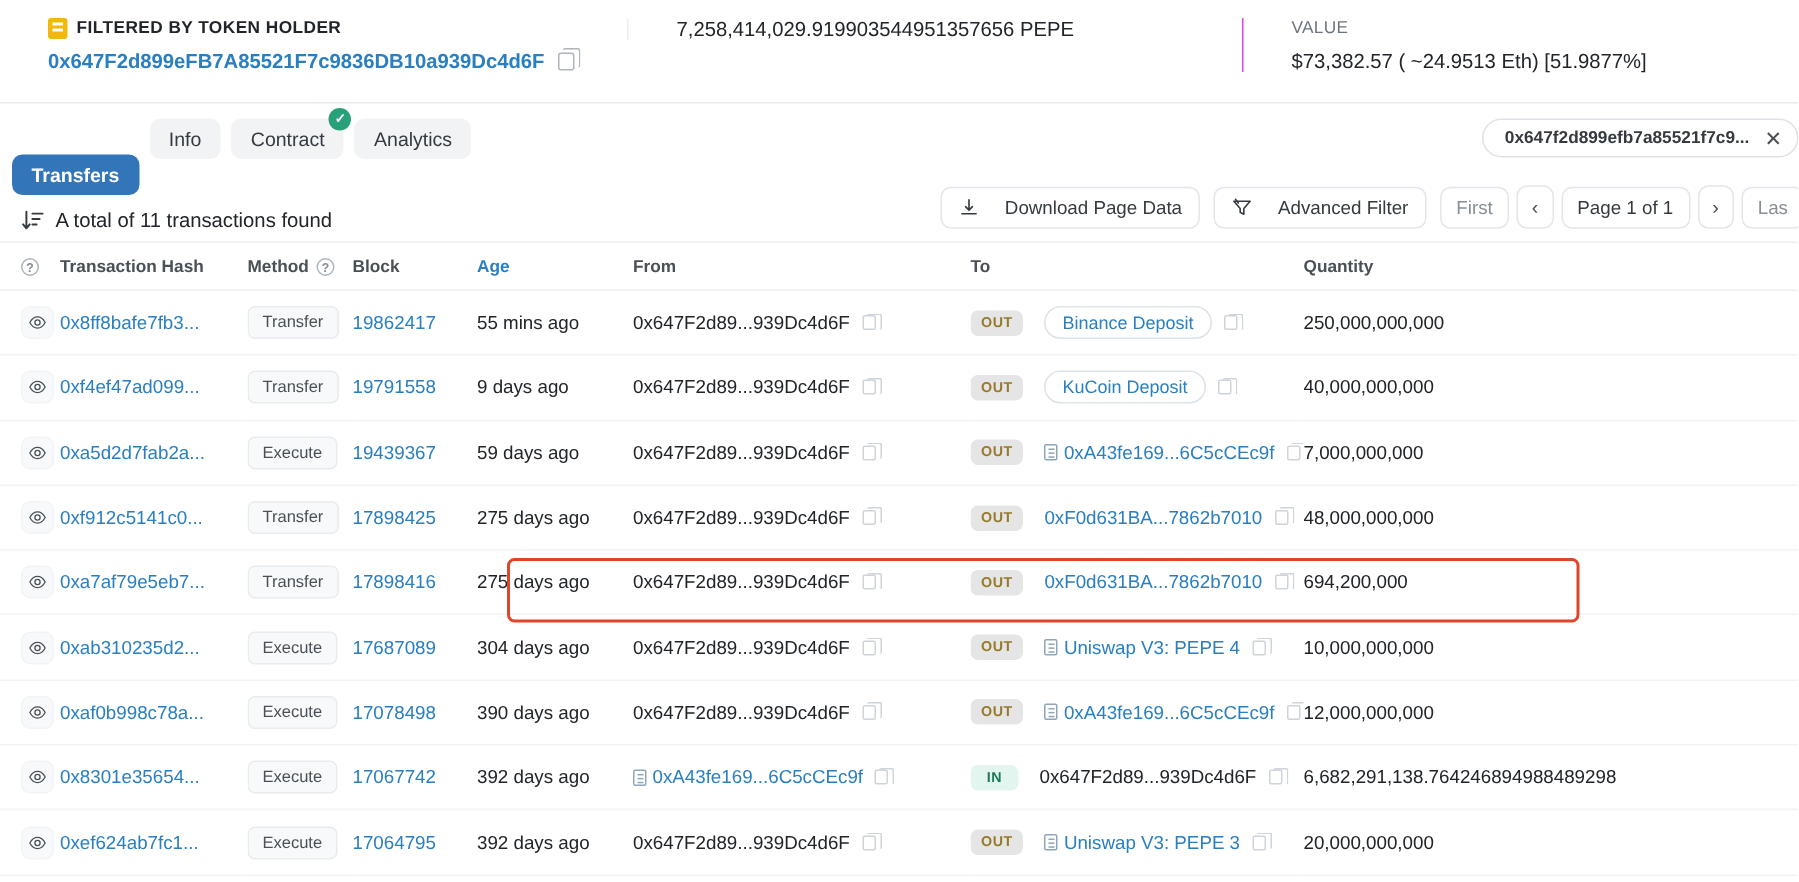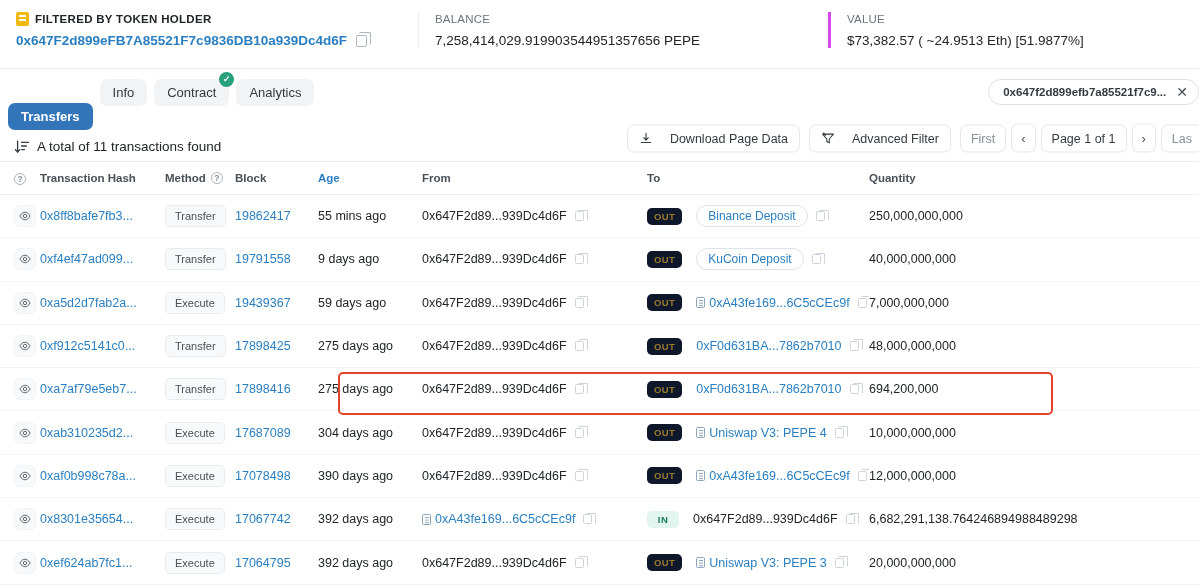--- a/index.html
+++ b/index.html
@@ -12,24 +12,24 @@
   }
 
   
   .summary-bar {
     display: flex;
     align-items: flex-start;
     height: 69px;
     border-bottom: 1px solid #e9ecef;
     padding-top: 12px;
   }
-  .summary-col { padding: 0 16px; }
+  .summary-col { padding: 0 32px; }
   .summary-col.c1 { width: 418px; }
   .summary-col.c2 { width: 410px; border-left: 1px solid #eceff2; }
-  .summary-col.c3 { flex: 1; border-left: 3px solid #d946ef; }
+  .summary-col.c3 { flex: 1; border-left: 1px solid #d946ef; }
 
   .sum-label {
     display: flex; align-items: center; gap: 6px;
     font-size: 11.5px;
     color: #6c757d;
     letter-spacing: .2px;
     margin-bottom: 7px;
     height: 14px;
   }
   .sum-label.strong { color: #212529; font-weight: bold; letter-spacing: .3px; }
@@ -280,21 +280,21 @@
   .dir-badge {
     display: inline-block;
     border-radius: 5px;
     padding: 3px 7px;
     font-size: 9.5px;
     font-weight: bold;
     letter-spacing: .4px;
     text-align: center;
     min-width: 32px;
   }
-  .dir-out { background: #0f172a; color: #97792a; }
+  .dir-out { background: #e5e5e5; color: #97792a; }
   .dir-in  { background: #e2f5ee; color: #1d7a5c; }
 
   .to-pill {
     display: inline-block;
     border: 1px solid #dde3ea;
     background: #fff;
     border-radius: 14px;
     padding: 3px 11px;
     font-size: 12px;
     color: #2a7fc0;
@@ -343,21 +343,20 @@
       <span class="filter-tag-icon"></span>
       <span>FILTERED BY TOKEN HOLDER</span>
     </div>
     <div class="sum-value">
       <a class="addr-link">0x647F2d899eFB7A85521F7c9836DB10a939Dc4d6F</a>
       <span class="copy-ic"></span>
     </div>
   </div>
 
   <div class="summary-col c2">
-    <div class="sum-label">BALANCE</div>
     <div class="sum-value">7,258,414,029.919903544951357656 PEPE</div>
   </div>
 
   <div class="summary-col c3">
     <div class="sum-label">VALUE</div>
     <div class="sum-value">$73,382.57 ( ~24.9513 Eth) [51.9877%]</div>
   </div>
 
 </div>
 

